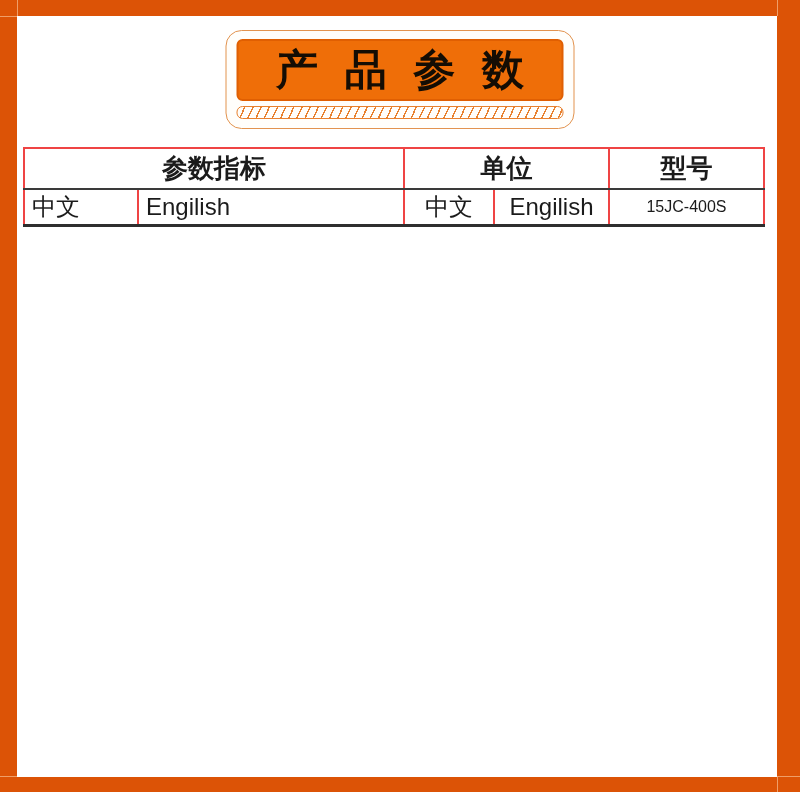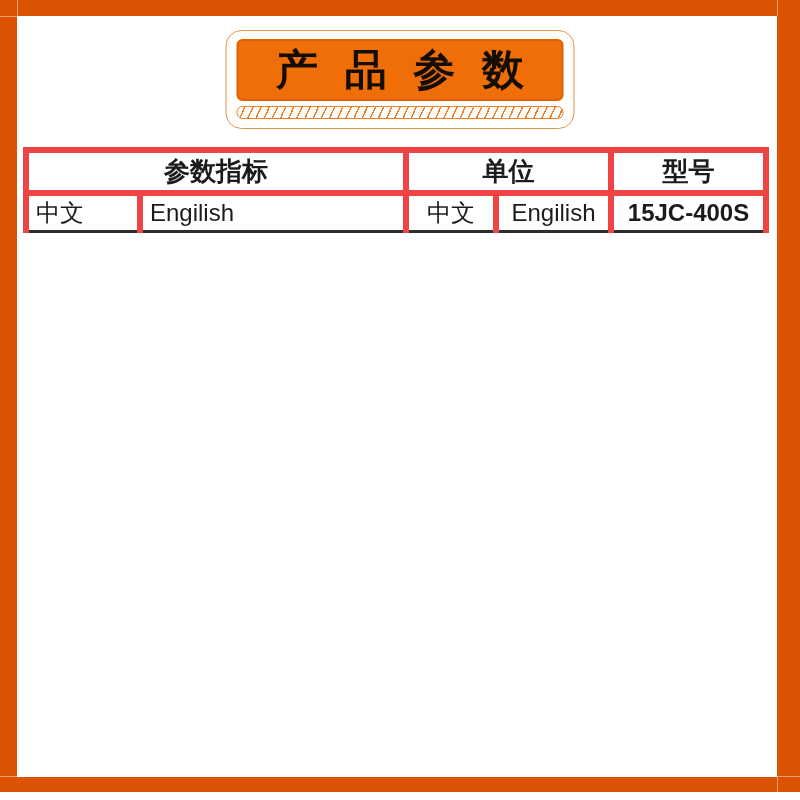--- a/index.html
+++ b/index.html
@@ -41,34 +41,34 @@
     margin-top:5px;height:11px;border:1px solid #E8812F;border-radius:6px;
     background:repeating-linear-gradient(115deg,#fffefb 0 6px,#E8812F 6px 7.4px);
   }
 
   
   .table-wrap{position:absolute;left:23px;top:147px;}
   table{
     border-collapse:collapse;table-layout:fixed;width:740px;background:#fff;
   }
   th,td{
-    border:6px solid #ef4444;color:#1B1B1B;overflow:hidden;
+    border:2px solid #ef4444;color:#1B1B1B;overflow:hidden;
     white-space:pre;box-sizing:border-box;
   }
   table{border:2px solid #3A3A3A;}
   tr.h1 th{
     height:41px;font-size:26px;font-weight:bold;text-align:center;
     border-bottom:2px solid #3A3A3A;
   }
   tr.h2 th{
     height:24px;font-size:24px;font-weight:normal;text-align:center;
     border-bottom:3px solid #2E2E2E;
   }
   tr.h2 th.a-left{text-align:left;padding-left:7px;}
-  tr.h2 th.model{font-weight:bold;font-size:24px;letter-spacing:0;}
+  tr.h2 th.model{font-weight:normal;font-size:16px;letter-spacing:0;}
 </style>
 </head>
 <body>
 
 <div class="bar bar-top"></div>
 <div class="bar bar-left"></div>
 <div class="bar bar-right"></div>
 <div class="bar bar-bottom"></div>
 <div class="seam seam-tl-v"></div>
 <div class="seam seam-tl-h"></div>

